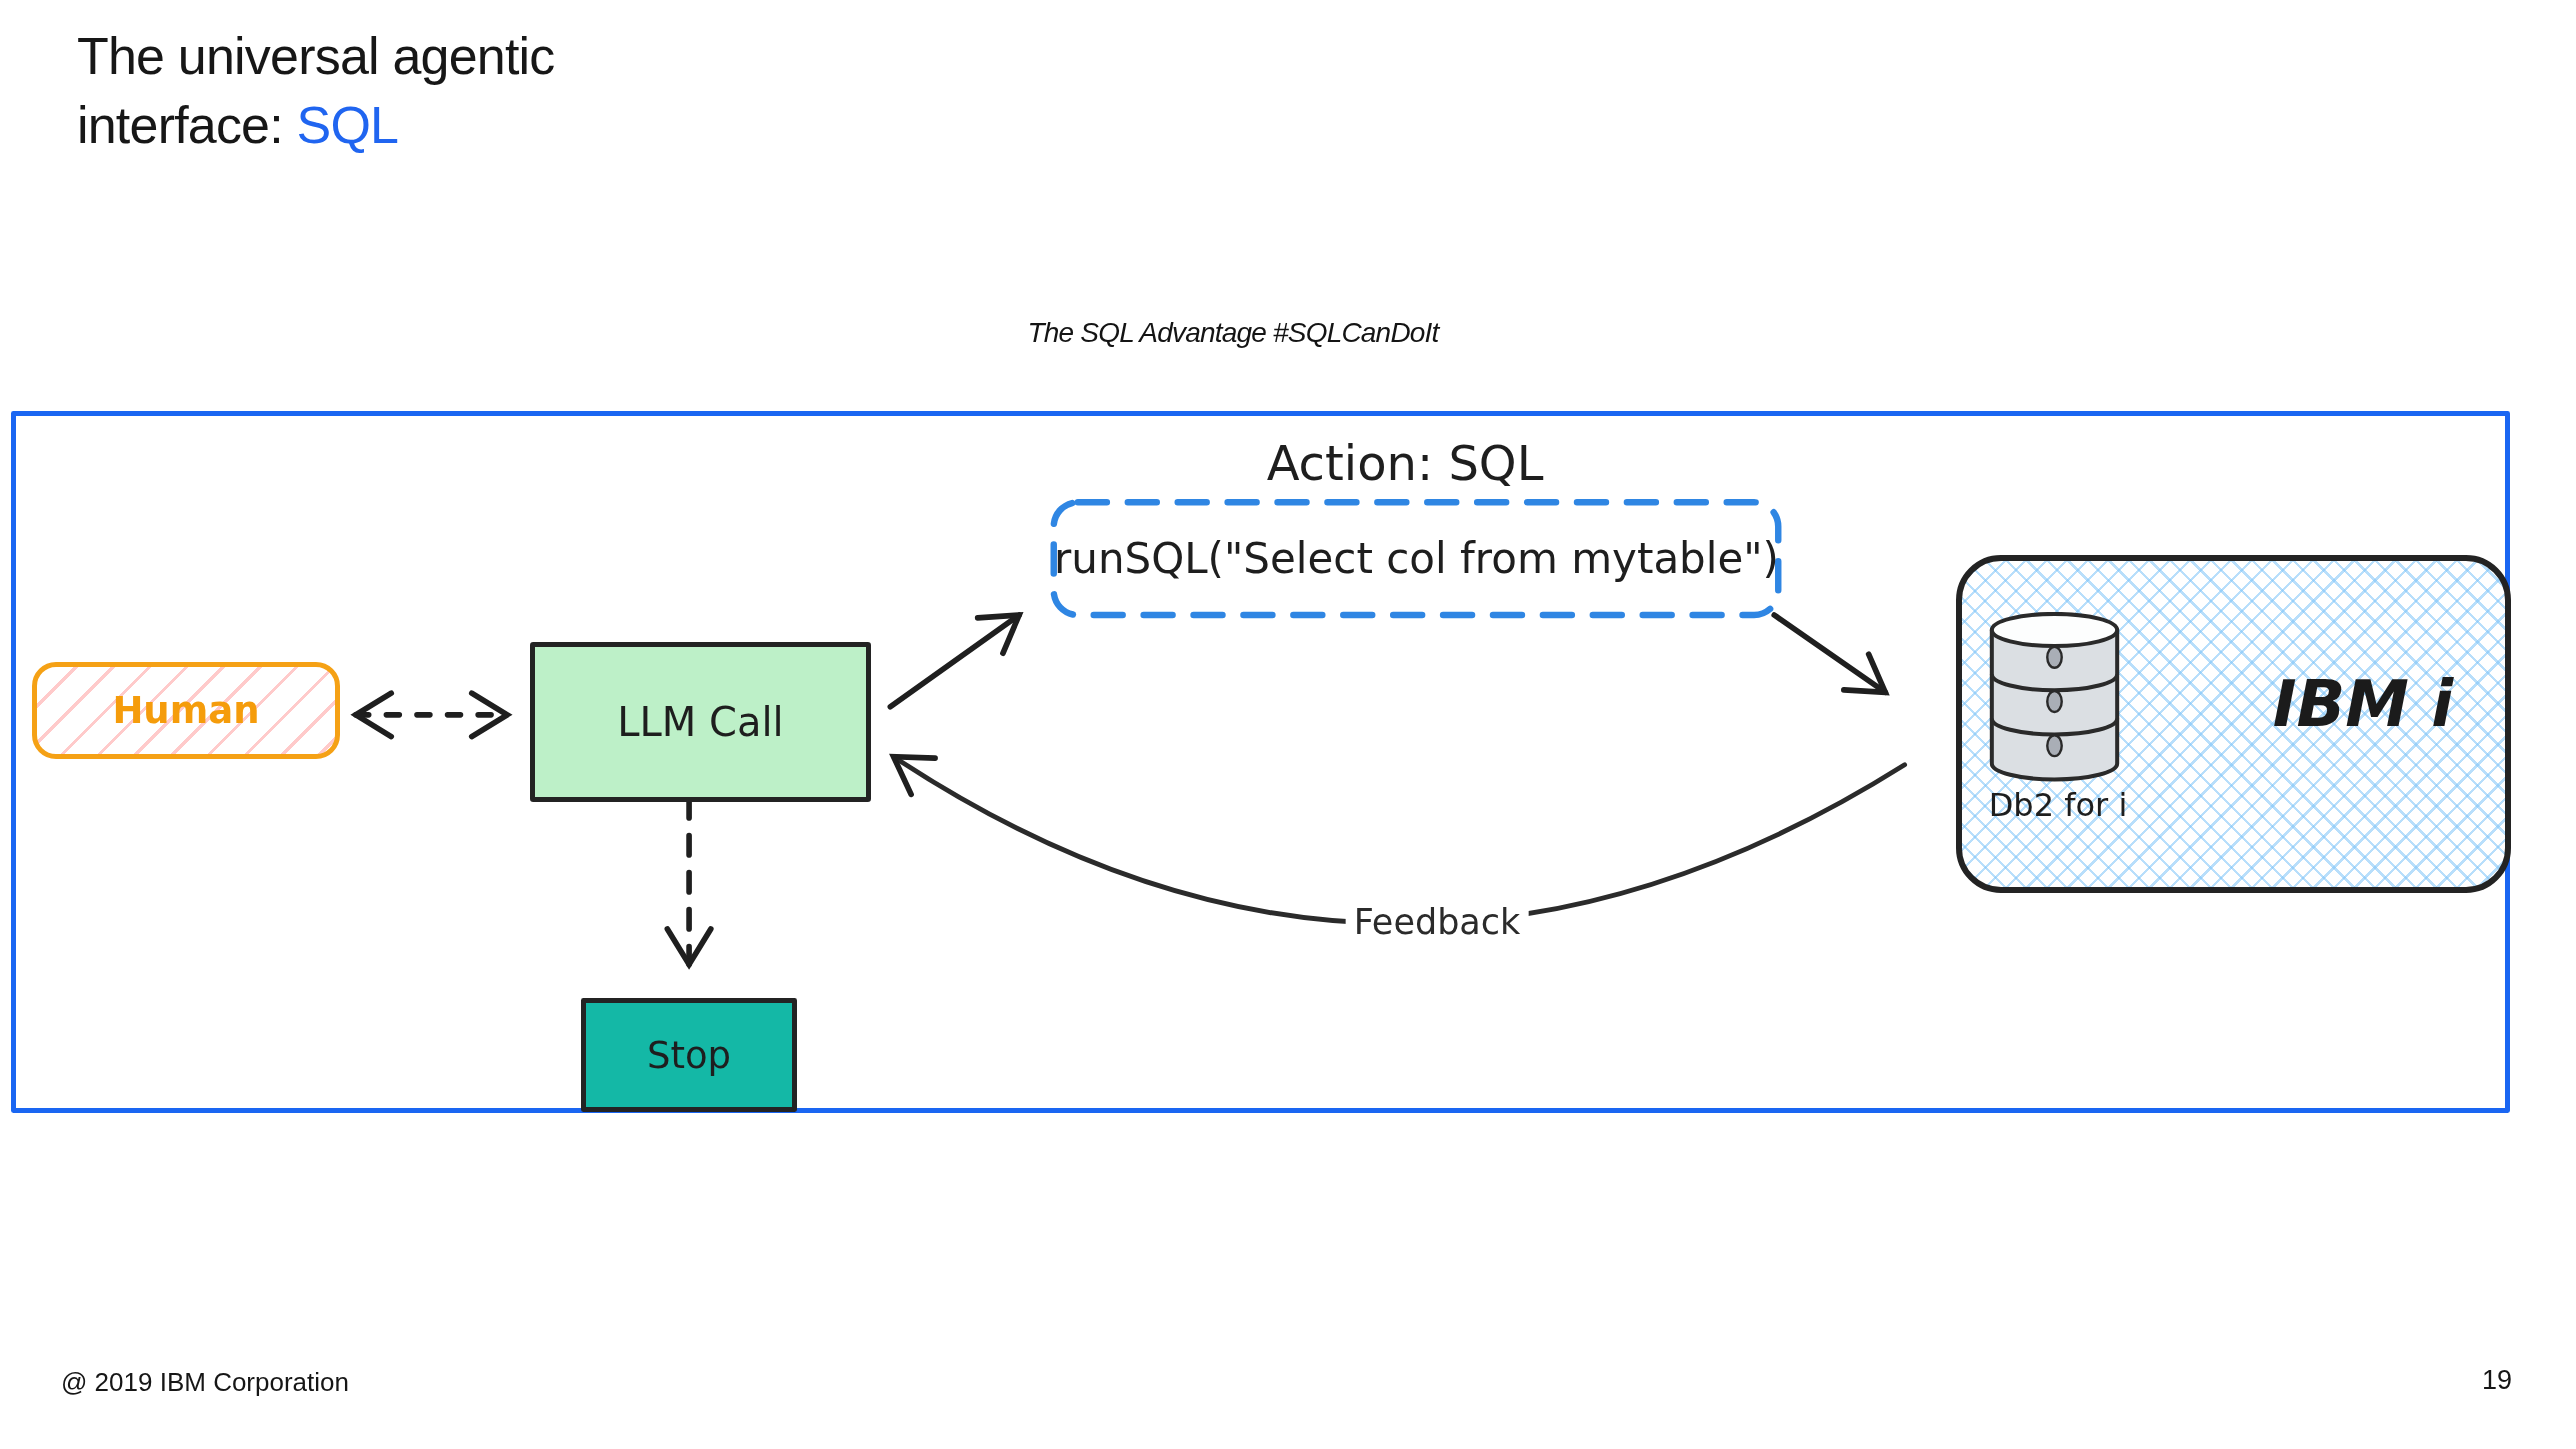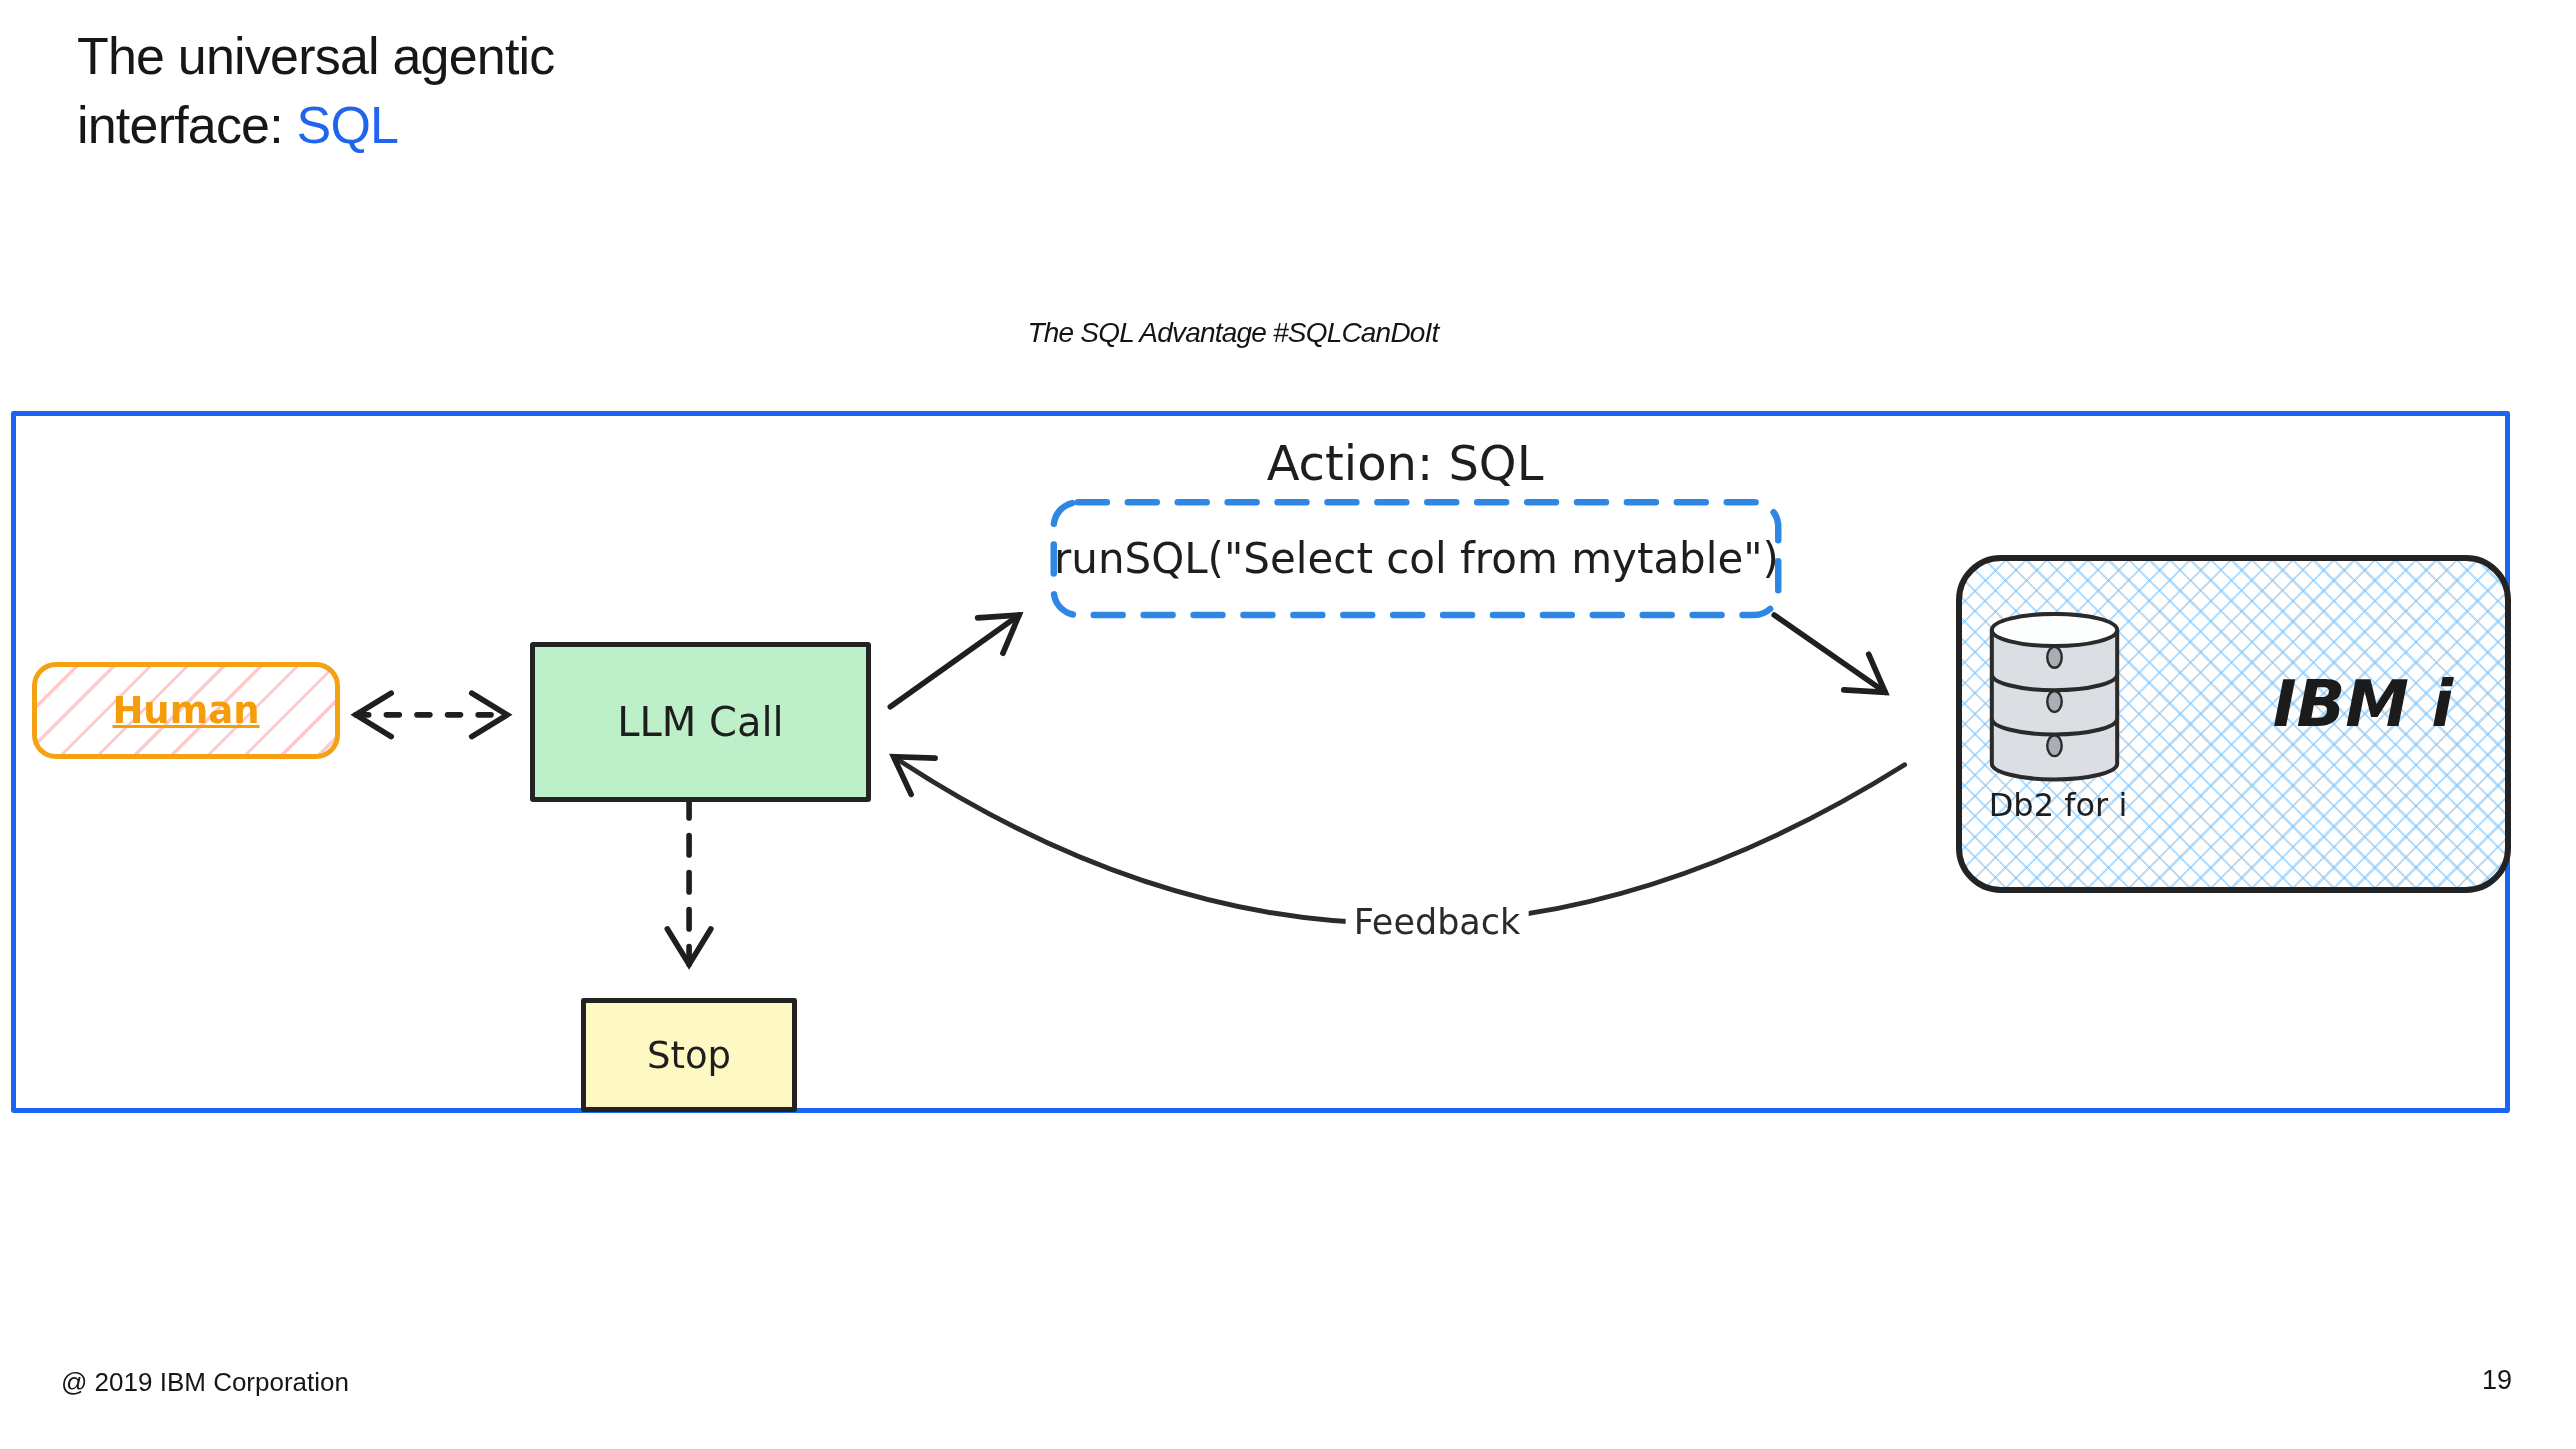--- a/index.html
+++ b/index.html
@@ -35,30 +35,30 @@
   .runsql-text{
     position:absolute;left:1054px;top:502px;width:725px;height:113px;
     display:flex;align-items:center;justify-content:center;
     font-size:42px;font-weight:500;color:#1e1e1e;white-space:nowrap;
   }
   .human-box{
     left:32px;top:662px;width:308px;height:97px;
     border:5.6px solid #f5a115;border-radius:24px;
     background-color:#ffffff;
     background-image:repeating-linear-gradient(135deg,rgba(255,150,150,0.50) 0px,rgba(255,150,150,0.50) 3.2px,transparent 3.2px,transparent 26px);
-    font-size:37px;font-weight:700;color:#f59c0b;text-decoration:underline;
+    font-size:37px;font-weight:700;color:#f59c0b;
   }
   .llm-box{
     left:530px;top:642px;width:341px;height:160px;
     border:5.6px solid #232323;border-radius:3.2px;background:#bdf0c8;
     font-size:40px;color:#1e1e1e;
   }
   .stop-box{
     left:581px;top:998px;width:216px;height:114px;
-    border:5.6px solid #232323;border-radius:2.4px;background:#fef9c3;
+    border:5.6px solid #232323;border-radius:2.4px;background:#14b8a6;
     font-size:37px;color:#1e1e1e;
   }
   .ibmi-box{
     left:1956px;top:555px;width:555px;height:338px;
     border:6.4px solid #232323;border-radius:45px;
     background-color:#ffffff;
     background-image:
       repeating-linear-gradient(45deg,rgba(126,196,248,0.55) 0px,rgba(126,196,248,0.55) 2.4px,transparent 2.4px,transparent 14.5px),
       repeating-linear-gradient(135deg,rgba(126,196,248,0.55) 0px,rgba(126,196,248,0.55) 2.4px,transparent 2.4px,transparent 14.5px);
   }

